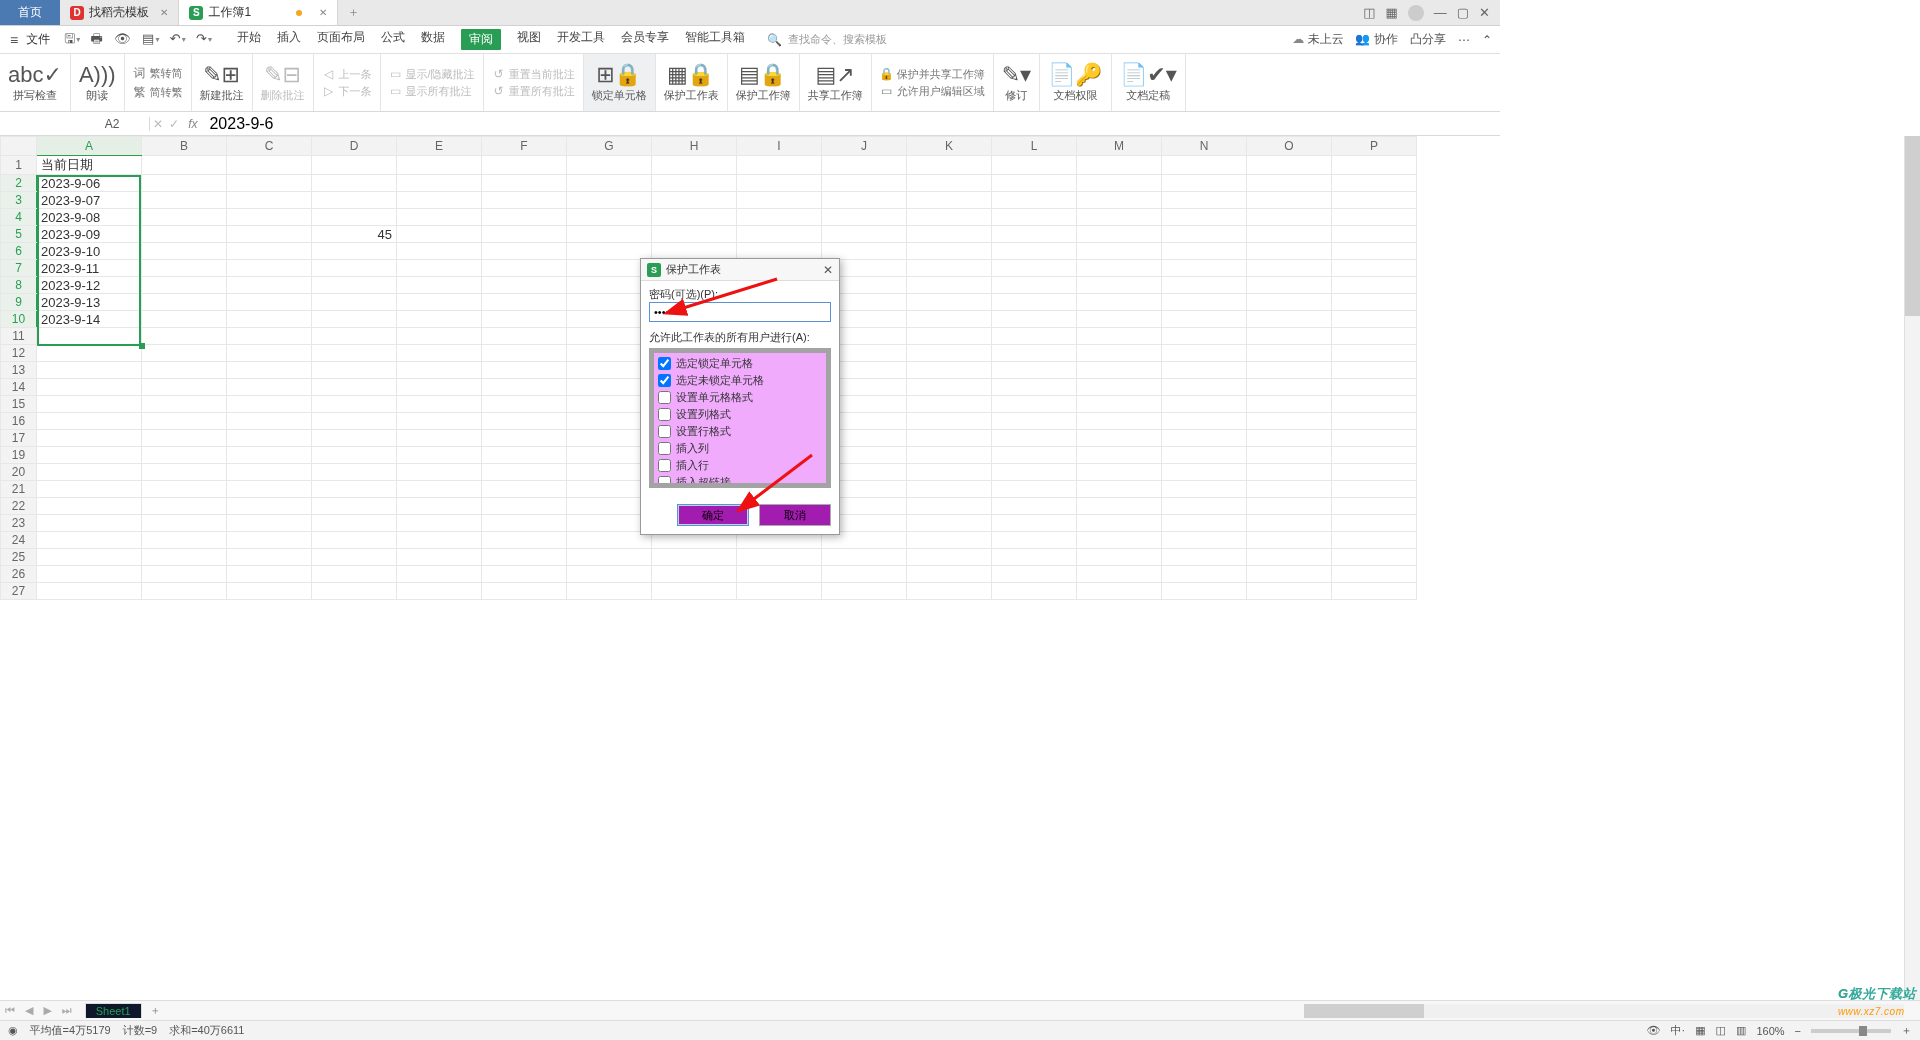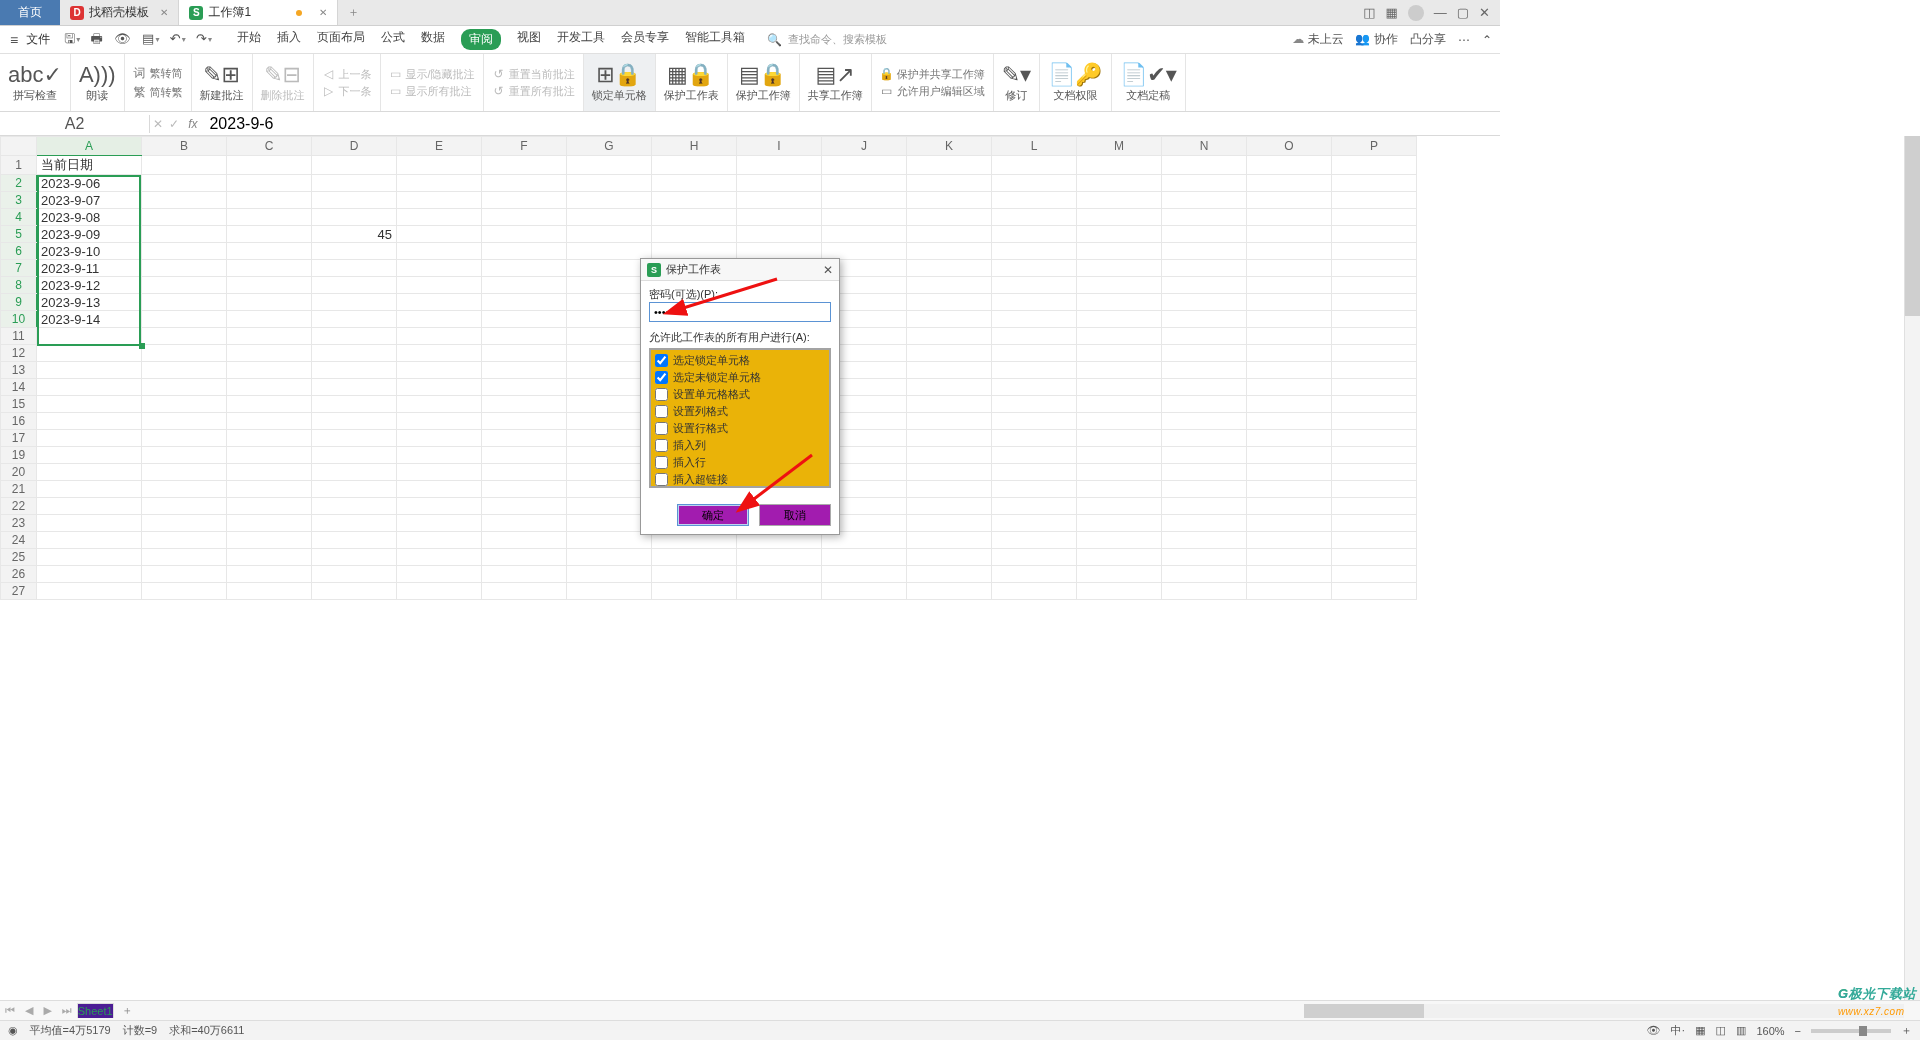--- a/index.html
+++ b/index.html
@@ -20,39 +20,39 @@
 
 
 .menurow { height: 28px; display: flex; align-items: center; padding: 0 10px; gap: 4px; border-bottom: 1px solid #e0e0e0;}
 .menurow .hamb { font-size:14px; color:#555; margin-right:4px;}
 .menurow .filelbl { font-size: 12px; margin-right: 6px; }
 .menurow .qicons span { font-size: 13px; color:#555; margin: 0 4px; }
 .menurow .qicons .drop { position:relative; }
 .menurow .qicons .drop::after{ content:"▾"; font-size:8px; position:relative; top:-1px; left:1px; color:#888; }
 .menurow .menutabs { display:flex; gap:16px; margin-left: 18px; }
 .menurow .menutabs .mt { font-size:12px; color:#444; }
-.menurow .menutabs .mt.active { background:#2a9d55; color:#fff; padding:2px 8px; border-radius:9px; }
+.menurow .menutabs .mt.active { background:#2a9d55; color:#fff; padding:2px 8px; border-radius:1px; }
 .menurow .searchzone { margin-left: 18px; display:flex; align-items:center; gap:6px; color:#999;}
 .menurow .right { position:absolute; right:8px; display:flex; gap:12px; align-items:center; color:#555;}
 
 
 .ribbon { height: 58px; display:flex; align-items:stretch; border-bottom:1px solid #d9d9d9;}
 .ribbon .group { display:flex; flex-direction:column; align-items:center; justify-content:center; padding: 2px 8px; border-right:1px solid #e5e5e5; font-size:11px; color:#555;}
 .ribbon .group.big .ic{ font-size:22px; height:26px; display:flex; align-items:center;}
 .ribbon .group.big .lbl{ font-size:11px; }
 .ribbon .group.stack { gap:2px; font-size:11px; color:#777; align-items:flex-start; justify-content:center; padding:4px 8px;}
 .ribbon .group.stack .row{ display:flex; align-items:center; gap:3px; white-space:nowrap;}
 .ribbon .group.stack .row .ric{font-size:12px; width:14px; text-align:center;}
 .disabled{ color:#bbb !important; }
 .ribbon .group.active { background:#eef0f2; }
 
 
 .fxrow { height: 24px; display:flex; align-items:center; border-bottom:1px solid #d9d9d9; font-size:12px;}
 .fxrow .namebox { width:150px; border-right:1px solid #d9d9d9; display:flex; align-items:center; padding: 0 6px; justify-content:center; color:#555;}
-.fxrow .namebox input{ border:none; width:90px; font-size:16px; text-align:center; color:#555; outline:none;}
+.fxrow .namebox input{ border:none; width:90px; font-size:12px; text-align:right; color:#555; outline:none;}
 .fxrow .fxlbl{ padding:0 6px; font-style:italic; color:#888; }
 .fxrow .fxinput{ flex:1; border:none; font-size:16px; outline:none; padding-left:6px;}
 .fxrow .xcv { color:#bbb; padding:0 3px; }
 
 .gridwrap{ position:absolute; top:136px; left:0; right:16px; bottom:36px; overflow:hidden;}
 
 table.sheetTbl{ border-collapse:collapse; table-layout:fixed;}
 table.sheetTbl th, table.sheetTbl td{ border:1px solid #e7e7e7; font-weight:normal;}
 table.sheetTbl th{ background:#f3f3f3; color:#666; font-size:12px; height:19px;}
 table.sheetTbl td{ height:17px; font-size:13px; padding:0 4px; text-align:right;}
@@ -62,38 +62,38 @@
 table.sheetTbl th.cA{ width:105px;}
 table.sheetTbl th.cX{ width:85px;}
 table.sheetTbl th.selcol{ background:#e5efe5; color:#2a9d55; border-bottom-color:#2a9d55;}
 table.sheetTbl td.rowh.selrow{ background:#eaf1ea; color:#2a9d55; border-right-color:#2a9d55;}
 .selRange{ position:absolute; border:2px solid #2a9d55; pointer-events:none;}
 .selHandle{ position:absolute; width:6px; height:6px; background:#2a9d55; pointer-events:none;}
 
 
 .sheettabs{ position:absolute; left:0; right:0; bottom:20px; height:20px; background:#f7f7f7; border-top:1px solid #ddd; display:flex; align-items:center; font-size:11px; color:#666;}
 .sheettabs .nav{ padding:0 5px; color:#aaa;}
-.sheettabs .stab{ background:#4c1d95; border:1px solid #ddd; border-bottom:none; padding:1px 0; color:#2a9d55;}
+.sheettabs .stab{ background:#0f172a; border:1px solid #ddd; border-bottom:none; padding:1px 10px; color:#2a9d55;margin-left:8px;}
 .sheettabs .addsh{ padding:0 8px; color:#888;}
 .sheettabs .hscroll{ position:absolute; right:16px; width:600px; height:14px; top:3px; background:#f0f0f0;}
 .sheettabs .hscroll .thumb{ position:absolute; left:0; width:120px; height:100%; background:#cfcfcf;}
 
 
 .status{ position:absolute; left:0; right:0; bottom:0; height:20px; background:#f3f3f3; border-top:1px solid #ddd; display:flex; align-items:center; font-size:11px; color:#555; padding:0 8px; gap:12px;}
 .status .right{ position:absolute; right:8px; display:flex; align-items:center; gap:10px;}
 
 
 .dialog{ position:absolute; left:640px; top:258px; width:200px; background:#fff; border:1px solid #999; box-shadow:2px 2px 8px rgba(0,0,0,.3); font-size:11px;}
 .dialog .titlebar{ height:22px; background:#f7f7f7; display:flex; align-items:center; padding:0 6px; border-bottom:1px solid #ddd;}
 .dialog .titlebar .dlglogo{ width:14px;height:14px;background:#2a9d55;border-radius:2px;color:#fff;display:flex;align-items:center;justify-content:center;font-size:9px;font-weight:bold;margin-right:5px;}
 .dialog .titlebar .closex{ margin-left:auto; font-size:12px; color:#555;}
 .dialog .body{ padding:6px 8px 8px 8px;}
 .dialog input[type=password]{ width:100%; height:20px; border:1px solid #5b93d4; padding:0 4px; font-size:11px; outline:none;}
 .dialog .listlabel{ margin-top:8px; margin-bottom:3px;}
-.dialog .listbox{ border:2px solid #a3a3a3; height:140px; overflow-y:scroll; background:#eab308; padding:2px 0;}
+.dialog .listbox{ border:5px solid #a3a3a3; height:140px; overflow-y:scroll; background:#f0abfc; padding:2px 0;}
 .dialog .listbox label{ display:flex; align-items:center; gap:5px; padding:1px 4px; font-size:11px;}
 .dialog .btns{ display:flex; justify-content:flex-end; gap:10px; padding:8px; border-top:0;}
 .dialog .btns button{ width:72px; height:22px; font-size:11px; background:#a21caf; border:1px solid #aaa;}
 .dialog .btns button.primary{ border:1px solid #5b93d4; box-shadow:0 0 0 1px #bcd4f0 inset;}
 
 
 .arrow{ position:absolute; pointer-events:none;}
 .arrow svg{ overflow:visible;}
 
 

